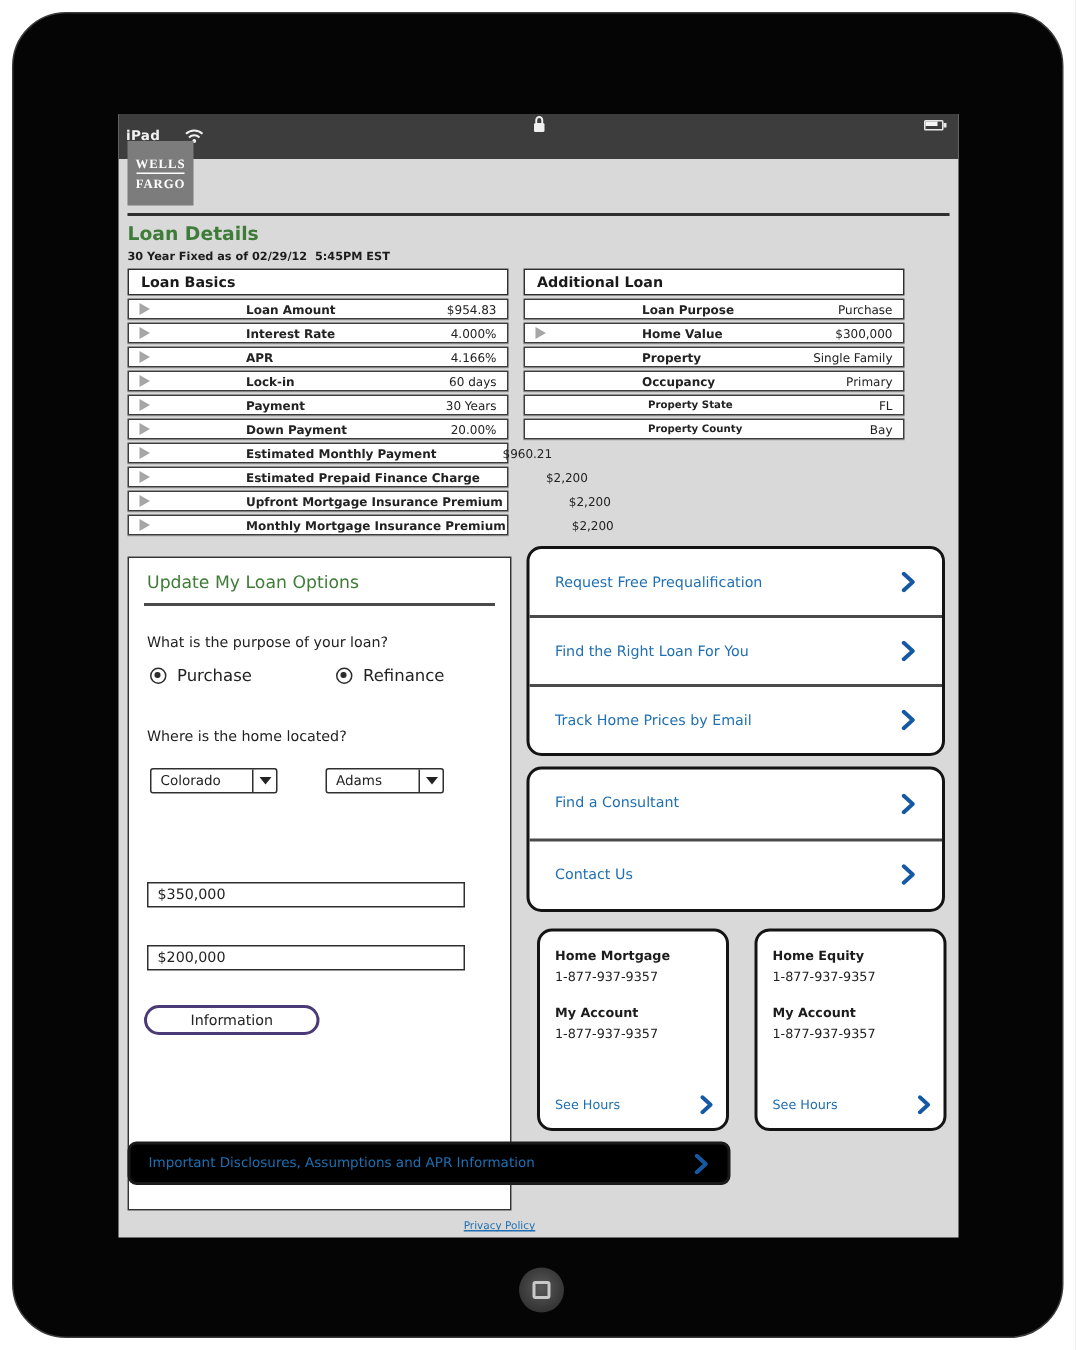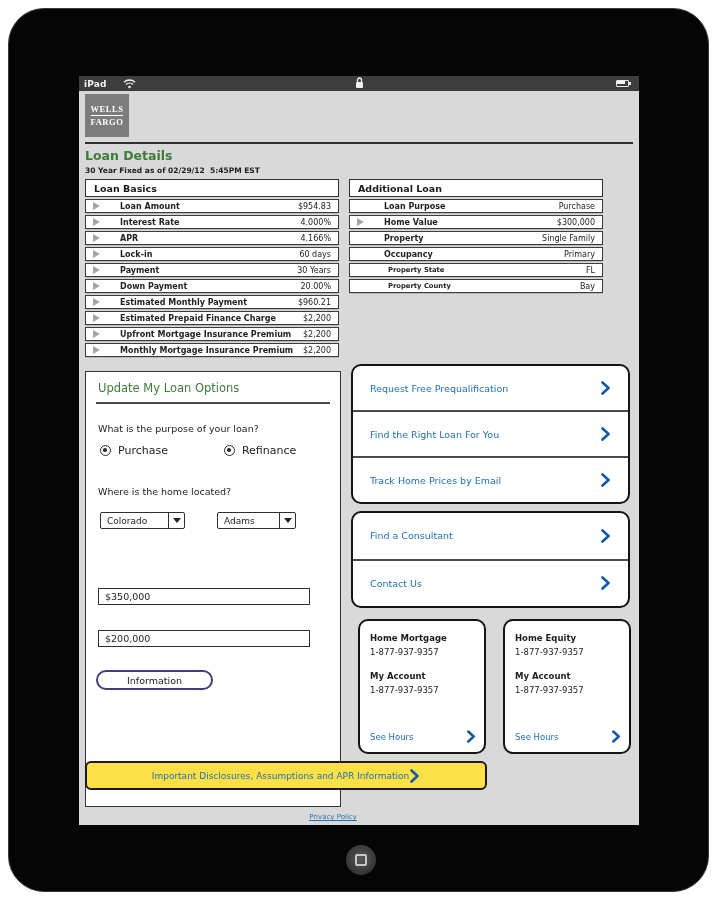--- a/index.html
+++ b/index.html
@@ -10,21 +10,21 @@
   .ipad { position:absolute; left:8px; top:8px; width:701px; height:884px;
           background:#050505; border-radius:36px; border:1px solid #3a3a3a; }
   .screen { position:absolute; left:70px; top:67px; width:560px; height:749px;
             background:#d9d9d9; overflow:hidden; }
   .home-btn { position:absolute; left:337px; top:836px; width:30px; height:30px; border-radius:50%;
               background:radial-gradient(circle at 50% 45%, #5a5a5a 0%, #3c3c3c 55%, #272727 100%); }
   .home-btn .sq { position:absolute; left:9px; top:9px; width:12px; height:12px;
                   border:2px solid #c9c9c9; border-radius:2px; }
 
   
-  .statusbar { position:absolute; left:0; top:0; width:560px; height:15px; background:#3d3d3d;
+  .statusbar { position:absolute; left:0; top:0; width:560px; height:30px; background:#3d3d3d;
                display:flex; align-items:center; color:#f2f2f2; }
   .carrier { font-size:9px; font-weight:bold; margin-left:5px; letter-spacing:0.2px; }
   .sb-wifi { margin-left:16px; }
   .sb-lock { position:absolute; left:276px; top:1px; }
   .sb-batt { position:absolute; right:8px; top:3.5px; width:15px; height:7px; }
   .batt-body { position:absolute; left:0; top:0; width:13px; height:7px; border:1px solid #e8e8e8; border-radius:1px; }
   .batt-fill { position:absolute; left:1px; top:1px; width:8px; height:3px; border:0; background:#f5f5f5; height:3.5px; }
   .batt-nub { position:absolute; right:0; top:2px; width:2px; height:3px; background:#e8e8e8; }
 
   
@@ -37,21 +37,21 @@
   .page-title { position:absolute; left:6px; top:72px; font-size:12.5px; font-weight:bold; color:#3e7c38; }
   .page-subtitle { position:absolute; left:6px; top:90px; font-size:7.5px; font-weight:bold; color:#1c1c1c; white-space:pre; }
 
   
   .dtable { position:absolute; top:103px; width:254px; }
   .dtable.left  { left:6px; }
   .dtable.right { left:270px; }
   .thead { height:18px; background:#ffffff; border:1.5px solid #2f2f2f; display:flex; align-items:center;
            padding-left:8px; font-size:9.5px; font-weight:bold; color:#1a1a1a; }
   .trow { display:flex; align-items:center; height:14px; margin-top:2px; background:#ffffff;
-          border:1px solid #3c3c3c; box-shadow:0 0.5px 0 #9a9a9a; }
+          border:1px solid #3c3c3c; box-shadow:0 0.5px 0 #9a9a9a;gap:44px; }
   .tri { width:0; height:0; border-left:7px solid #a6a6a6; border-top:4.5px solid transparent;
          border-bottom:4.5px solid transparent; margin-left:7px; flex:0 0 auto; }
   .trow .lbl { margin-left:20px; font-size:8px; font-weight:bold; color:#222; white-space:nowrap; }
   .trow .val { margin-left:auto; margin-right:7px; font-size:8px; color:#222; white-space:nowrap; }
   .trow .lbl.small { font-size:6.8px; margin-left:24px; }
 
   
   .update-box { position:absolute; left:6px; top:295px; width:256px; height:436px;
                 background:#ffffff; border:1.5px solid #333; }
   .ub-title { position:absolute; left:12px; top:9px; font-size:11.5px; color:#3e7c38; }
@@ -94,23 +94,23 @@
            border:2.5px solid #141414; border-radius:10px; padding:12px 9px 8px 10px; }
   .pcard.c0 { left:279px; } .pcard.c1 { left:424px; }
   .pc-title { font-size:8.5px; font-weight:bold; color:#1c1c1c; }
   .pc-phone { font-size:8.5px; color:#1c1c1c; margin-top:4px; }
   .pc-gap { height:14px; }
   .pc-hours { position:absolute; left:10px; right:8px; bottom:9px; display:flex;
               align-items:center; justify-content:space-between; cursor:pointer; }
   .pc-hours span { font-size:8.5px; color:#1f6fb2; }
 
   
-  .disclosure { position:absolute; left:6px; top:685px; width:402px; height:29px; background:#fde047;
+  .disclosure { position:absolute; left:6px; top:685px; width:402px; height:29px; background:#000000;
                 border:2px solid #1a1a1a; border-radius:6px; display:flex; align-items:center;
-                justify-content:center; padding:0 12px; cursor:pointer; }
+                justify-content:space-between; padding:0 12px; cursor:pointer; }
   .disclosure span { font-size:9px; color:#1f6fb2; }
   .privacy-wrap { position:absolute; left:0; top:728px; width:508px; text-align:center; }
   .privacy { font-size:7px; color:#1f6fb2; text-decoration:underline; cursor:pointer; }
 </style>
 </head>
 <body>
 
 <div class="canvas">
   <div class="ipad">
     <div class="screen">

